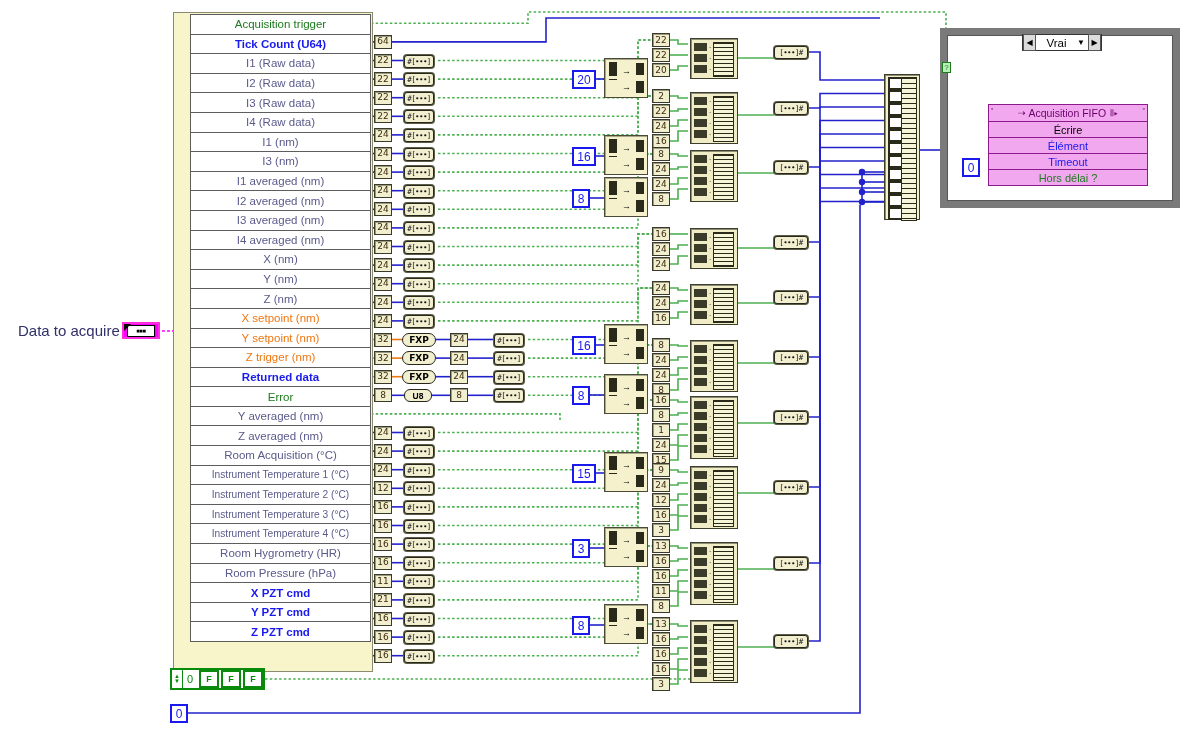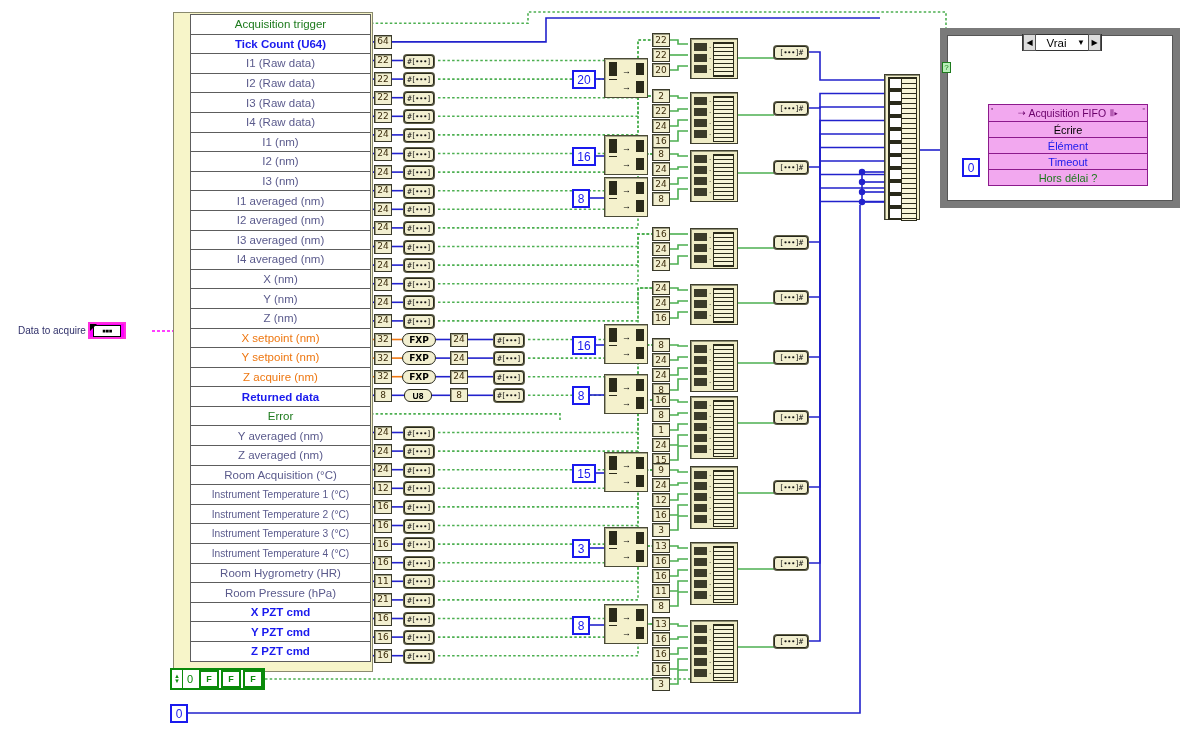--- a/index.html
+++ b/index.html
@@ -4,21 +4,21 @@
 <style>
   html,body{margin:0;padding:0;background:#ffffff;}
   body{width:1200px;height:733px;position:relative;overflow:hidden;
        font-family:"Liberation Sans",sans-serif;}
   #canvas{position:absolute;left:0;top:0;width:1200px;height:733px;}
 
   
   .abs{position:absolute;box-sizing:border-box;}
 
   
-  .ctl-label{font-size:10px;color:#30306a;white-space:nowrap;}
+  .ctl-label{font-size:15px;color:#30306a;white-space:nowrap;}
   .enum-ctl{width:38px;height:17px;background:#ff00ff;border:2px solid #ff2fe0;
             box-sizing:border-box;display:flex;align-items:center;justify-content:center;}
   .enum-inner{width:26px;height:10px;background:#ffffff;border:1px solid #000;
               display:flex;align-items:center;justify-content:center;font-size:7px;
               color:#000;letter-spacing:-1px;font-family:"DejaVu Sans Mono",monospace;}
   .corner-tri{position:absolute;left:0;top:0;width:0;height:0;
               border-top:7px solid #000;border-right:7px solid transparent;}
 
   
   #clusterBox{left:173px;top:12px;width:200px;height:660px;background:#f7f5c9;
@@ -339,32 +339,31 @@
   <div class="abs" id="clusterBox"></div>
 
   <div class="abs" id="nameCol">
       <div class="nrow green">Acquisition trigger</div>
       <div class="nrow blue">Tick Count (U64)</div>
       <div class="nrow ">I1 (Raw data)</div>
       <div class="nrow ">I2 (Raw data)</div>
       <div class="nrow ">I3 (Raw data)</div>
       <div class="nrow ">I4 (Raw data)</div>
       <div class="nrow ">I1 (nm)</div>
-      <div class="nrow ">I2 (nm)</div>
       <div class="nrow ">I3 (nm)</div>
       <div class="nrow ">I1 averaged (nm)</div>
       <div class="nrow ">I2 averaged (nm)</div>
       <div class="nrow ">I3 averaged (nm)</div>
       <div class="nrow ">I4 averaged (nm)</div>
       <div class="nrow ">X (nm)</div>
       <div class="nrow ">Y (nm)</div>
       <div class="nrow ">Z (nm)</div>
       <div class="nrow orange">X setpoint (nm)</div>
       <div class="nrow orange">Y setpoint (nm)</div>
-      <div class="nrow orange">Z acquire (nm)</div>
+      <div class="nrow orange">Z trigger (nm)</div>
       <div class="nrow blue">Returned data</div>
       <div class="nrow green">Error</div>
       <div class="nrow ">Y averaged (nm)</div>
       <div class="nrow ">Z averaged  (nm)</div>
       <div class="nrow ">Room Acquisition (°C)</div>
       <div class="nrow small">Instrument Temperature 1 (°C)</div>
       <div class="nrow small">Instrument Temperature 2 (°C)</div>
       <div class="nrow small">Instrument Temperature 3 (°C)</div>
       <div class="nrow small">Instrument Temperature 4 (°C)</div>
       <div class="nrow ">Room Hygrometry (HR)</div>

